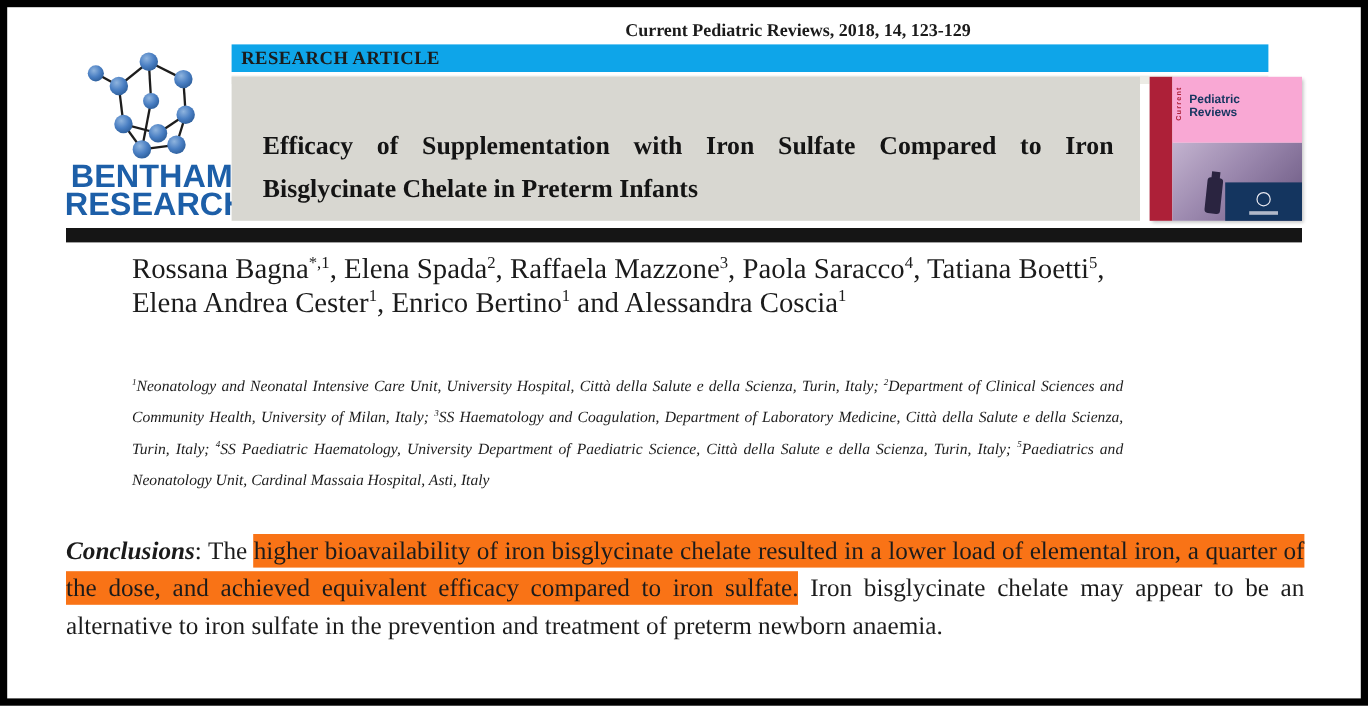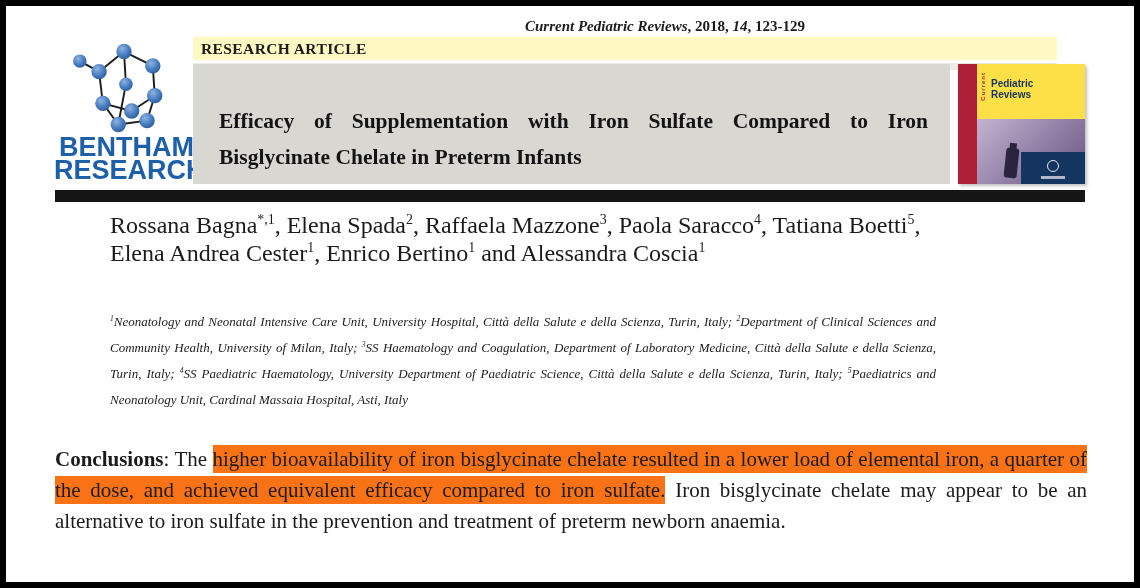--- a/index.html
+++ b/index.html
@@ -13,53 +13,53 @@
     color:#1b1b1b;
   }
   
   .citation{
     position:absolute;top:12px;left:0;right:0;
     padding-left:190px;
     text-align:center;
     font-size:15px;font-weight:bold;
     white-space:nowrap;
   }
-  .citation .it{font-style:italic;text-align:right;}
+  .citation .it{text-align:right;}
   
   .logo{position:absolute;left:48px;top:34px;width:140px;text-align:right;}
   .logo svg{display:block;margin:0 auto;}
   .logo-text{
     font-family:"Liberation Sans","DejaVu Sans",sans-serif;
     font-weight:bold;font-size:27px;line-height:23px;
     color:#1d5fa8;letter-spacing:0px;
   }
   
   .ra-bar{
     position:absolute;left:187px;top:31px;width:864px;height:23px;
-    background:#fef9c3;
+    background:#0ea5e9;
     font-size:15.5px;font-weight:bold;
     padding-left:8px;box-sizing:border-box;
     line-height:23px;letter-spacing:0.4px;
   }
   .ra-strip{position:absolute;left:187px;top:57px;width:864px;height:7px;background:#ecebe5;}
   
   .title-box{
     position:absolute;left:187px;top:58px;width:757px;height:120px;
     background:#d8d7d1;box-sizing:border-box;
     padding:27px 10px 0 14px;
   }
   .title-box h1{
     margin:12px;font-size:21.5px;font-weight:bold;line-height:36px;
     text-align:justify;color:#141414;
   }
   
   .cover{position:absolute;left:952px;top:58px;width:127px;height:120px;background:#fff;
          box-shadow:2px 2px 3px rgba(0,0,0,.25);}
   .cover-stripe{position:absolute;left:0;top:0;width:19px;height:100%;background:#ad2038;}
-  .cover-head{position:absolute;left:19px;top:0;right:0;height:55px;background:#fde047;}
+  .cover-head{position:absolute;left:19px;top:0;right:0;height:55px;background:#f9a8d4;}
   .cover-side-label{
     position:absolute;left:3px;top:8px;
     font-family:"Liberation Sans",sans-serif;font-size:6px;font-weight:bold;color:#ad2038;
     writing-mode:vertical-rl;transform:rotate(180deg);letter-spacing:1px;
   }
   .cover-title{
     position:absolute;left:14px;top:14px;
     font-family:"Liberation Sans",sans-serif;font-weight:bold;
     font-size:10px;line-height:11px;color:#14355f;
   }
@@ -90,21 +90,21 @@
   .affiliations{
     position:absolute;left:104px;top:303px;width:826px;
     font-size:13px;font-style:italic;line-height:26px;
     text-align:justify;
   }
   
   .conclusions{
     position:absolute;left:49px;top:438px;width:1032px;
     font-size:21px;line-height:31px;text-align:justify;
   }
-  .conclusions .c-label{font-weight:bold;}
+  .conclusions .c-label{font-weight:bold;font-style:italic;}
   .conclusions .hl{background:#f97316;padding:2px 0;}
 </style>
 </head>
 <body>
 
 <div class="frame">
 
   <div class="citation">
     <span class="it">Current Pediatric Reviews</span><span>, 2018, </span><span class="it">14</span><span>, 123-129</span>
   </div>

